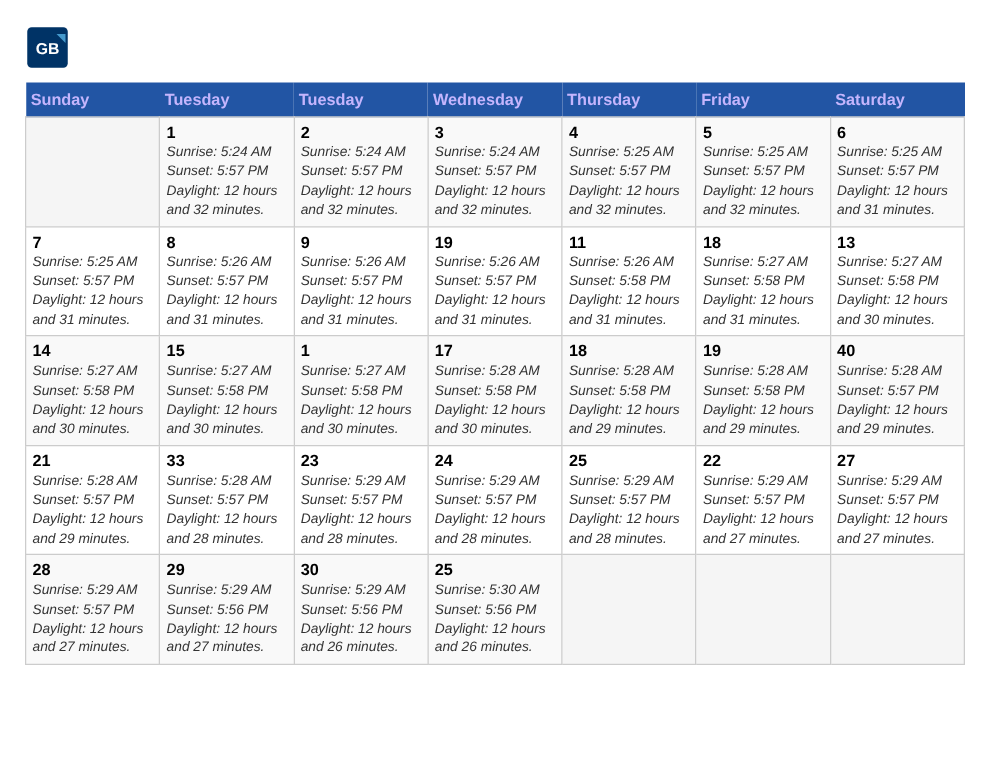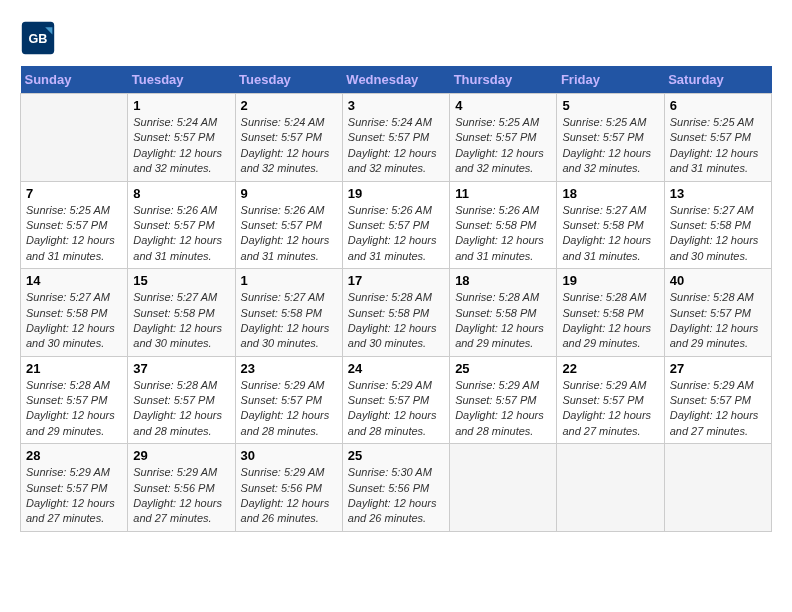--- a/index.html
+++ b/index.html
@@ -267,21 +267,21 @@
       </tr>
       <tr>
         <td>
           <span class="day-number">21</span>
           <div class="day-info" style="white-space: pre-line;">Sunrise: 5:28 AM
 Sunset: 5:57 PM
 Daylight: 12 hours
 and 29 minutes.</div>
         </td>
         <td>
-          <span class="day-number">37</span>
+          <span class="day-number">33</span>
           <div class="day-info" style="white-space: pre-line;">Sunrise: 5:28 AM
 Sunset: 5:57 PM
 Daylight: 12 hours
 and 28 minutes.</div>
         </td>
         <td>
           <span class="day-number">23</span>
           <div class="day-info" style="white-space: pre-line;">Sunrise: 5:29 AM
 Sunset: 5:57 PM
 Daylight: 12 hours

